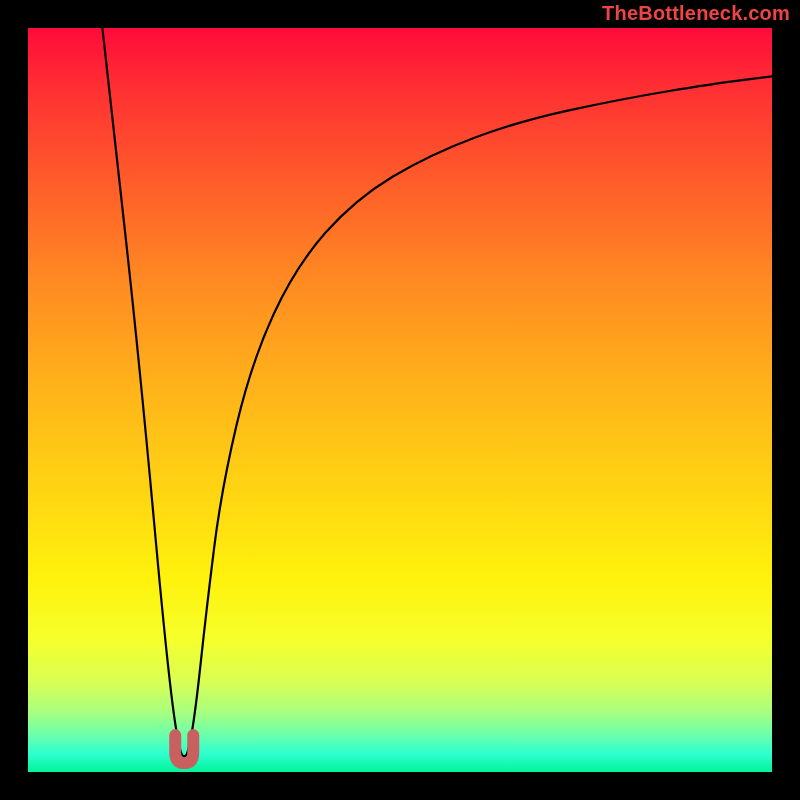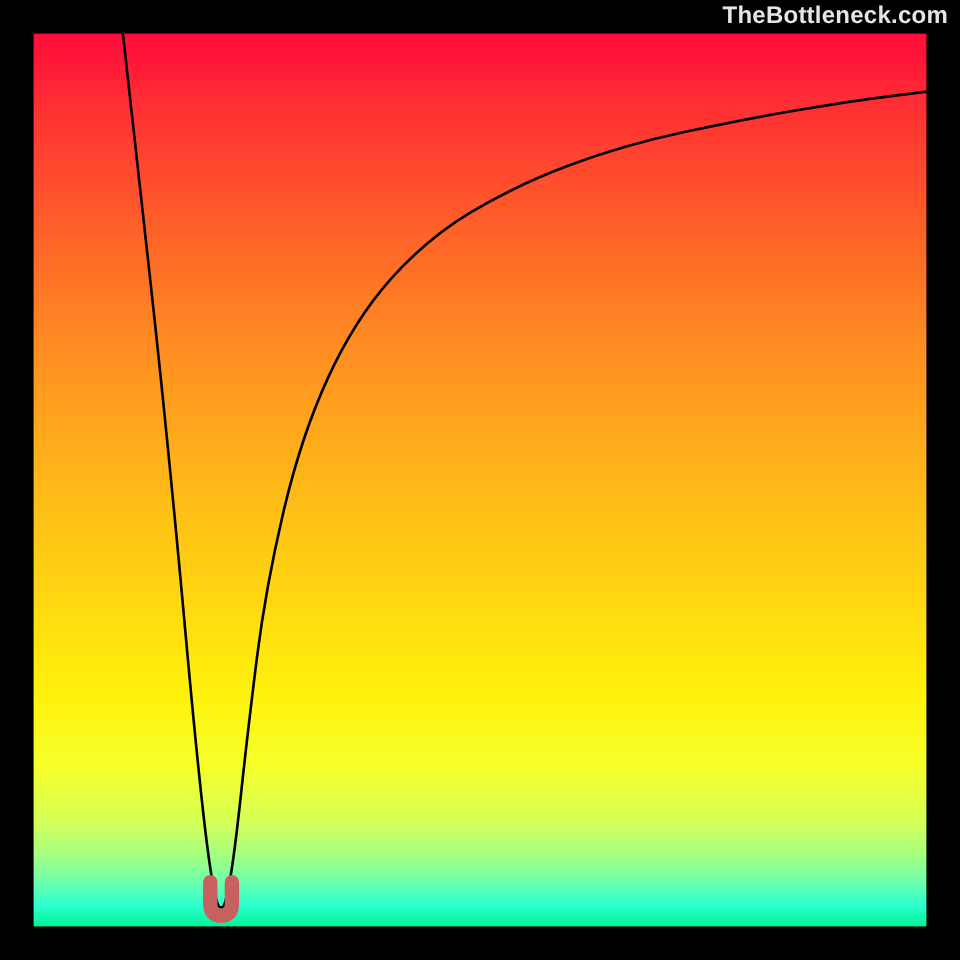--- a/index.html
+++ b/index.html
@@ -13,21 +13,21 @@
   .frame {
     position: relative;
     width: 800px;
     height: 800px;
     background: #000;
   }
   .watermark {
     position: absolute;
     top: 2px;
     right: 10px;
-    color: #e5e5e5;
+    color: #ef4444;
     font-size: 20px;
     font-weight: 600;
     letter-spacing: 0.2px;
     z-index: 5;
     user-select: none;
   }
   .plot-area {
     position: absolute;
     left: 28px;
     top: 28px;

